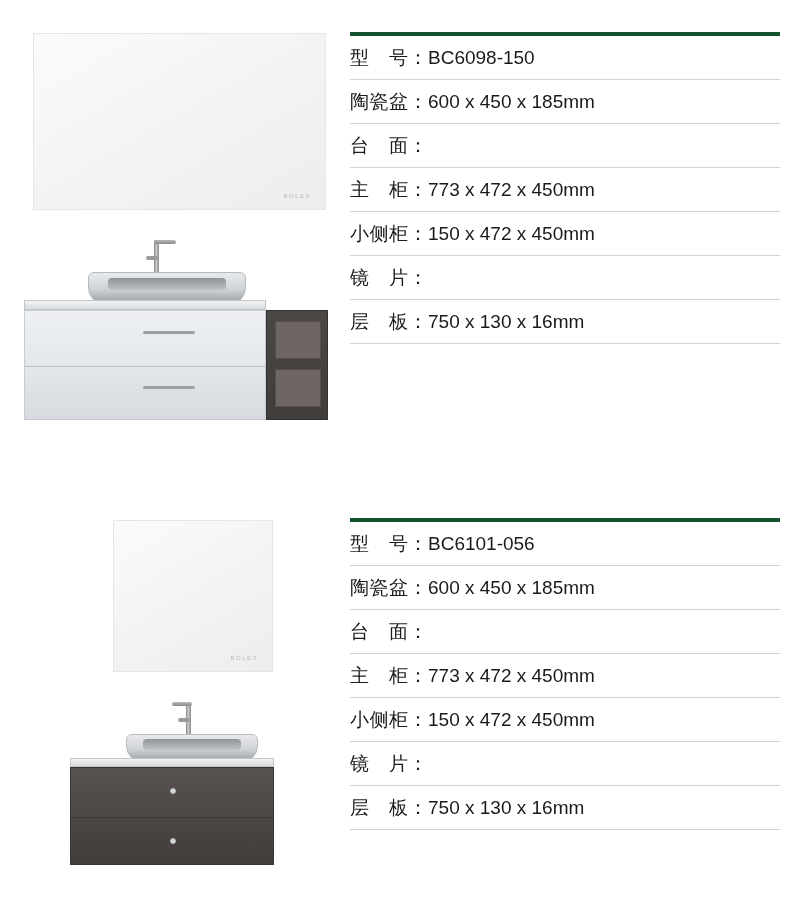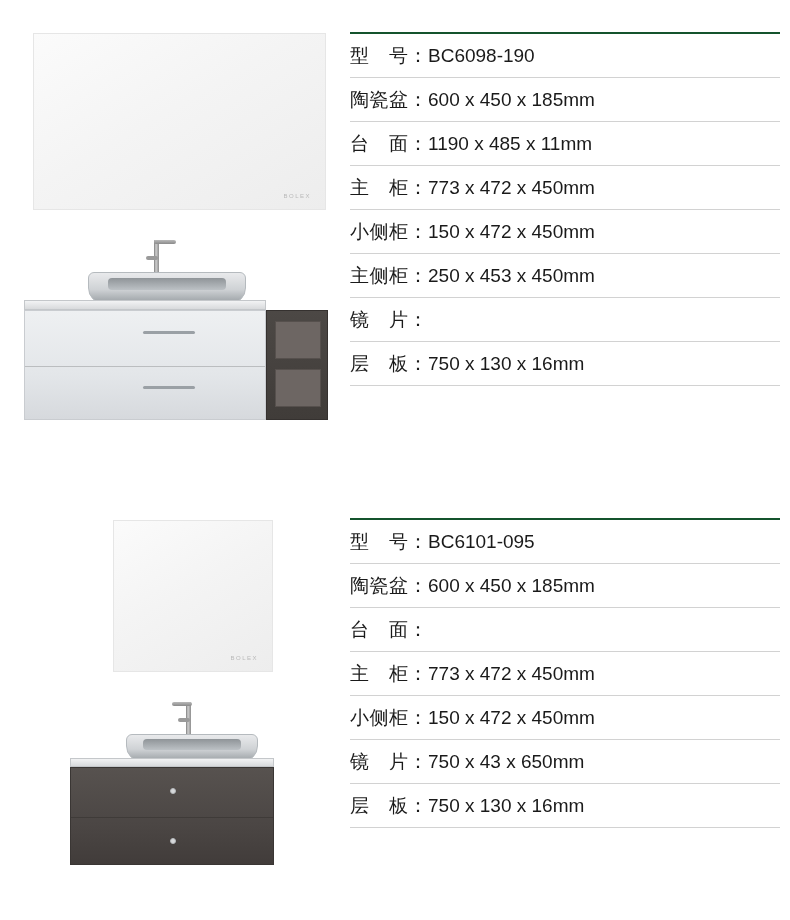--- a/index.html
+++ b/index.html
@@ -137,21 +137,21 @@
     border: 1px solid #56504d;
     box-sizing: border-box;
   }
 
   
   .spec-table {
     position: absolute;
     right: 10px;
     top: 0;
     width: 430px;
-    border-top: 2px solid #14532d;
+    border-top: 4px solid #14532d;
   }
   .spec-row {
     display: flex;
     align-items: center;
     height: 44px;
     border-bottom: 1px solid #d2d2d2;
     box-sizing: border-box;
   }
   .spec-label {
     flex: 0 0 auto;
@@ -198,41 +198,36 @@
       <div class="side-cabinet" style="left:266px; top:310px; width:62px; height:110px;">
         <div class="side-shelf" style="left:8px; top:10px; width:46px; height:38px;"></div>
         <div class="side-shelf" style="left:8px; top:58px; width:46px; height:38px;"></div>
       </div>
     </div>
   </div>
 
   <div class="spec-table" style="top:32px;">
     <div class="spec-row">
       <span class="spec-label">型　号：</span>
-      <span class="spec-value">BC6098-190</span>
+      <span class="spec-value">BC6098-150</span>
     </div>
     <div class="spec-row">
       <span class="spec-label">陶瓷盆：</span>
       <span class="spec-value">600 x 450 x 185mm</span>
     </div>
     <div class="spec-row">
       <span class="spec-label">台　面：</span>
-      <span class="spec-value">1190 x 485 x 11mm</span>
     </div>
     <div class="spec-row">
       <span class="spec-label">主　柜：</span>
       <span class="spec-value">773 x 472 x 450mm</span>
     </div>
     <div class="spec-row">
       <span class="spec-label">小侧柜：</span>
       <span class="spec-value">150 x 472 x 450mm</span>
-    </div>
-    <div class="spec-row">
-      <span class="spec-label">主侧柜：</span>
-      <span class="spec-value">250 x 453 x 450mm</span>
     </div>
     <div class="spec-row">
       <span class="spec-label">镜　片：</span>
     </div>
     <div class="spec-row">
       <span class="spec-label">层　板：</span>
       <span class="spec-value">750 x 130 x 16mm</span>
     </div>
   </div>
 </div>
@@ -261,39 +256,38 @@
         <div class="drawer-split" style="top:49px;"></div>
         <div class="handle-knob" style="left:99px; top:20px;"></div>
         <div class="handle-knob" style="left:99px; top:70px;"></div>
       </div>
     </div>
   </div>
 
   <div class="spec-table" style="top:28px;">
     <div class="spec-row">
       <span class="spec-label">型　号：</span>
-      <span class="spec-value">BC6101-095</span>
+      <span class="spec-value">BC6101-056</span>
     </div>
     <div class="spec-row">
       <span class="spec-label">陶瓷盆：</span>
       <span class="spec-value">600 x 450 x 185mm</span>
     </div>
     <div class="spec-row">
       <span class="spec-label">台　面：</span>
     </div>
     <div class="spec-row">
       <span class="spec-label">主　柜：</span>
       <span class="spec-value">773 x 472 x 450mm</span>
     </div>
     <div class="spec-row">
       <span class="spec-label">小侧柜：</span>
       <span class="spec-value">150 x 472 x 450mm</span>
     </div>
     <div class="spec-row">
       <span class="spec-label">镜　片：</span>
-      <span class="spec-value">750 x 43 x 650mm</span>
     </div>
     <div class="spec-row">
       <span class="spec-label">层　板：</span>
       <span class="spec-value">750 x 130 x 16mm</span>
     </div>
   </div>
 </div>
 
 </body></html>

